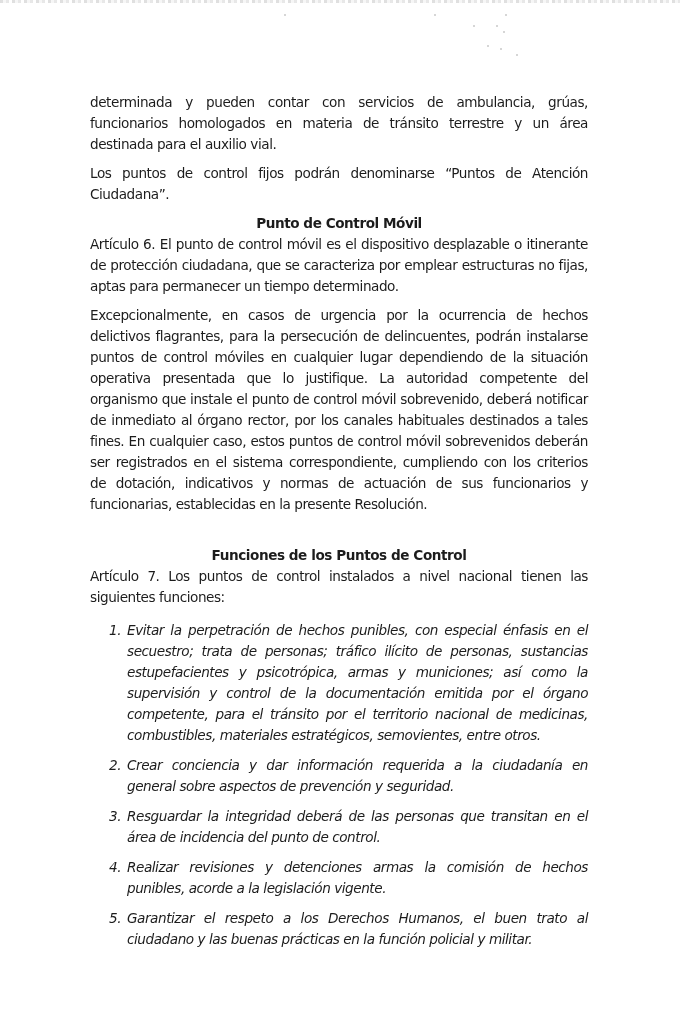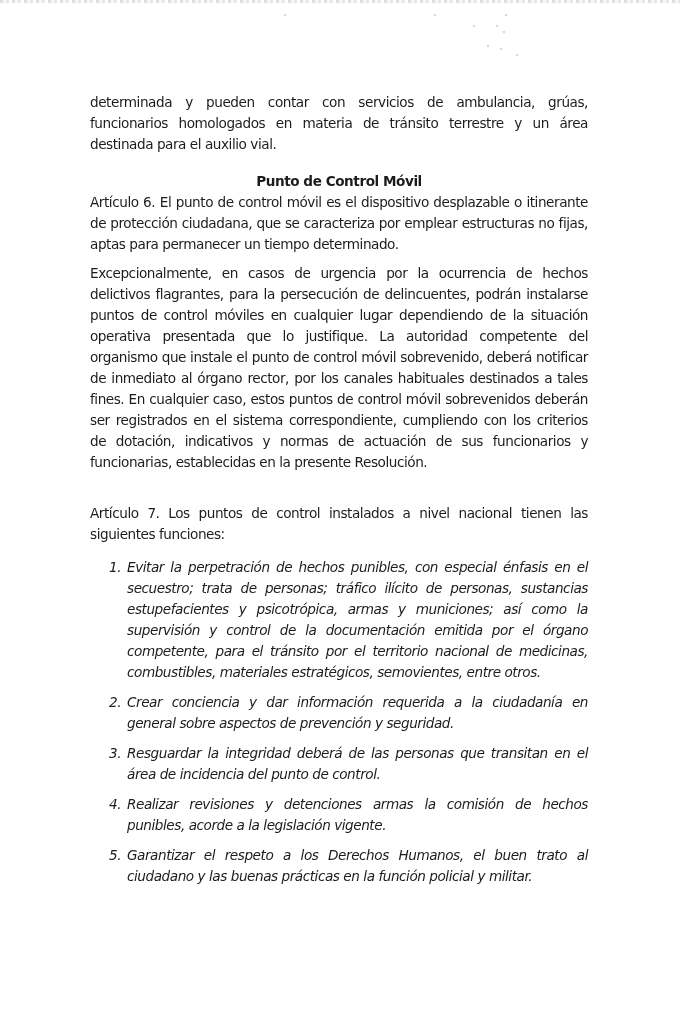--- a/index.html
+++ b/index.html
@@ -28,28 +28,30 @@
 <div class="speck" style="left:473px;top:25px"></div>
 <div class="speck" style="left:496px;top:25px"></div>
 <div class="speck" style="left:503px;top:31px"></div>
 <div class="speck" style="left:487px;top:45px"></div>
 <div class="speck" style="left:500px;top:48px"></div>
 <div class="speck" style="left:516px;top:54px"></div>
 
 <div class="page">
   <p>determinada y pueden contar con servicios de ambulancia, grúas, funcionarios homologados en materia de tránsito terrestre y un área destinada para el auxilio vial.</p>
   <div class="gap-s"></div>
+  <p>Los puntos de control fijos podrán denominarse “Puntos de Atención Ciudadana”.</p>
   <div class="gap-s"></div>
 
   <p class="heading">Punto de Control Móvil</p>
   <p><span class="art">Artículo 6.</span><span> El punto de control móvil es el dispositivo desplazable o itinerante de protección ciudadana, que se caracteriza por emplear estructuras no fijas, aptas para permanecer un tiempo determinado.</span></p>
   <div class="gap-s"></div>
   <p>Excepcionalmente, en casos de urgencia por la ocurrencia de hechos delictivos flagrantes, para la persecución de delincuentes, podrán instalarse puntos de control móviles en cualquier lugar dependiendo de la situación operativa presentada que lo justifique. La autoridad competente del organismo que instale el punto de control móvil sobrevenido, deberá notificar de inmediato al órgano rector, por los canales habituales destinados a tales fines. En cualquier caso, estos puntos de control móvil sobrevenidos deberán ser registrados en el sistema correspondiente, cumpliendo con los criterios de dotación, indicativos y normas de actuación de sus funcionarios y funcionarias, establecidas en la presente Resolución.</p>
 
   <div class="gap-l"></div>
+  <p class="heading">Funciones de los Puntos de Control</p>
   <p><span class="art">Artículo 7.</span><span> Los puntos de control instalados a nivel nacional tienen las siguientes funciones:</span></p>
 
   <ol>
     <li>Evitar la perpetración de hechos punibles, con especial énfasis en el secuestro; trata de personas; tráfico ilícito de personas, sustancias estupefacientes y psicotrópica, armas y municiones; así como la supervisión y control de la documentación emitida por el órgano competente, para el tránsito por el territorio nacional de medicinas, combustibles, materiales estratégicos, semovientes, entre otros.</li>
     <li>Crear conciencia y dar información requerida a la ciudadanía en general sobre aspectos de prevención y seguridad.</li>
     <li>Resguardar la integridad deberá de las personas que transitan en el área de incidencia del punto de control.</li>
     <li>Realizar revisiones y detenciones armas la comisión de hechos punibles, acorde a la legislación vigente.</li>
     <li>Garantizar el respeto a los Derechos Humanos, el buen trato al ciudadano y las buenas prácticas en la función policial y militar.</li>
   </ol>
 </div>

